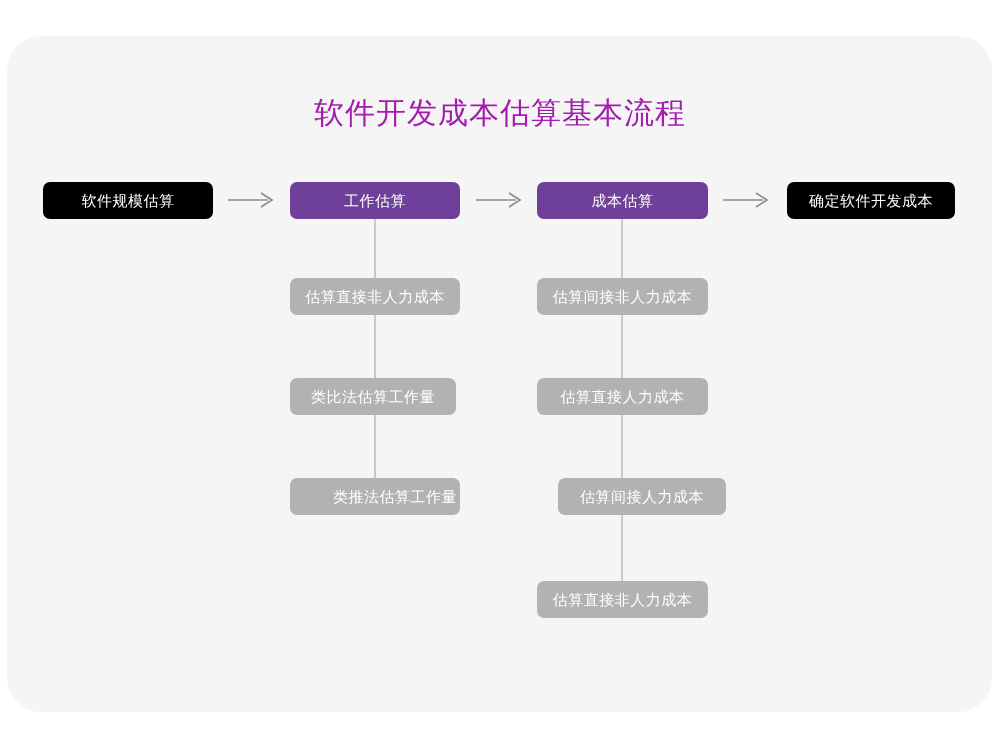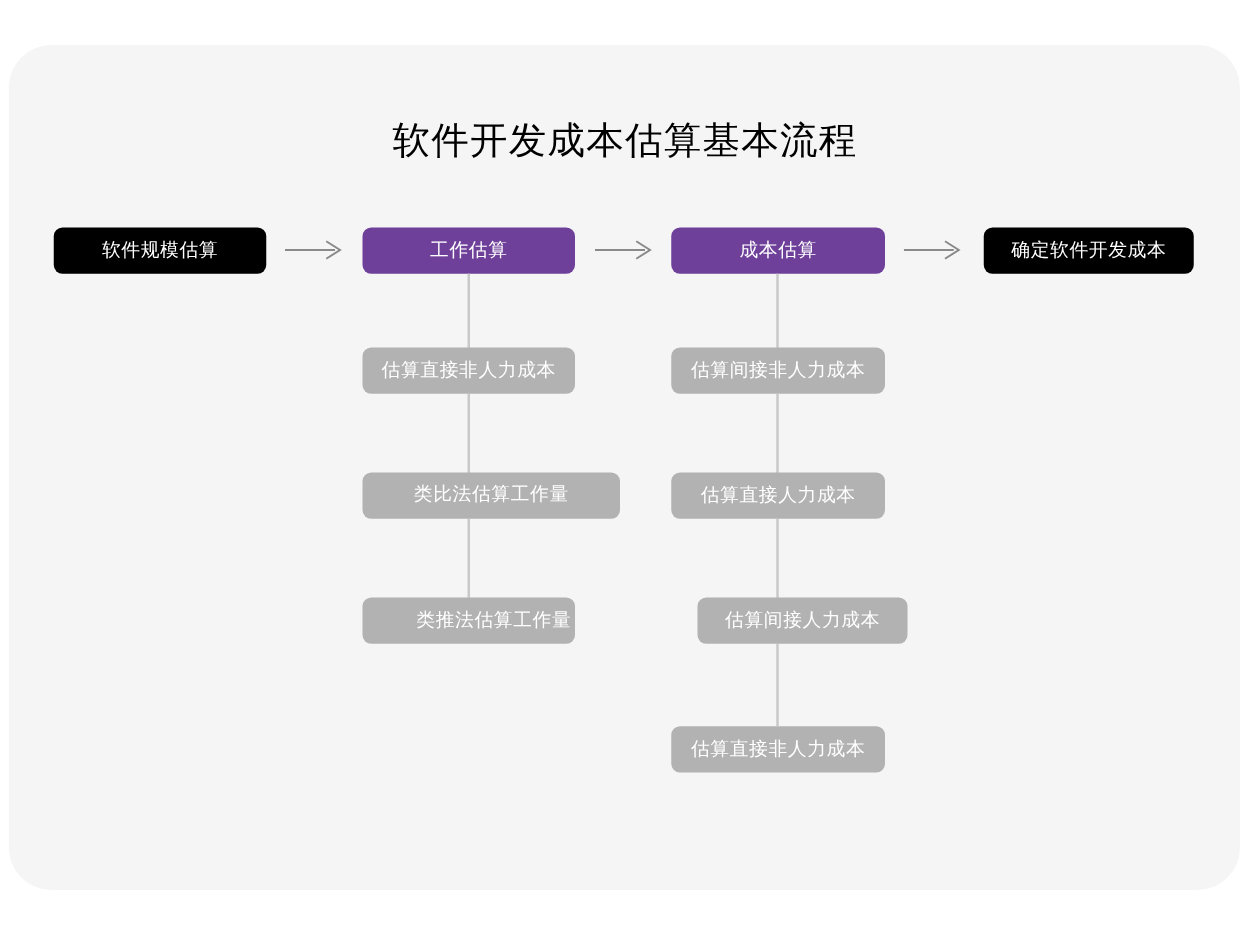--- a/index.html
+++ b/index.html
@@ -33,21 +33,21 @@
   }
 
   .diagram-title {
     position: absolute;
     left: 0;
     top: 93px;
     width: 1000px;
     text-align: center;
     font-size: 30px;
     line-height: 40px;
-    color: #000000;
+    color: #a21caf;
     letter-spacing: 1px;
     white-space: nowrap;
   }
 
   
   .node {
     position: absolute;
     box-sizing: border-box;
     display: flex;
     align-items: center;
@@ -122,21 +122,21 @@
     </svg>
   </div>
 
   <div class="node stage" style="left:787px; top:182px; width:168px;">确定软件开发成本</div>
 
   <div class="connector" style="left:374px; top:219px; height:60px;"></div>
   <div class="connector" style="left:374px; top:315px; height:64px;"></div>
   <div class="connector" style="left:374px; top:415px; height:64px;"></div>
 
   <div class="node sub" style="left:290px; top:278px; width:170px;">估算直接非人力成本</div>
-  <div class="node sub" style="left:290px; top:378px; width:206px;font-family:Liberation Mono, monospace;">类比法估算工作量</div>
+  <div class="node sub" style="left:290px; top:378px; width:166px;">类比法估算工作量</div>
   <div class="node sub" style="left:290px; top:478px; width:170px;padding-left:40px;">类推法估算工作量</div>
 
   <div class="connector" style="left:621px; top:219px; height:60px;"></div>
   <div class="connector" style="left:621px; top:315px; height:64px;"></div>
   <div class="connector" style="left:621px; top:415px; height:64px;"></div>
   <div class="connector" style="left:621px; top:515px; height:66px;"></div>
 
   <div class="node sub" style="left:537px; top:278px; width:171px;">估算间接非人力成本</div>
   <div class="node sub" style="left:537px; top:378px; width:171px;">估算直接人力成本</div>
   <div class="node sub" style="left:558px; top:478px; width:168px;">估算间接人力成本</div>

